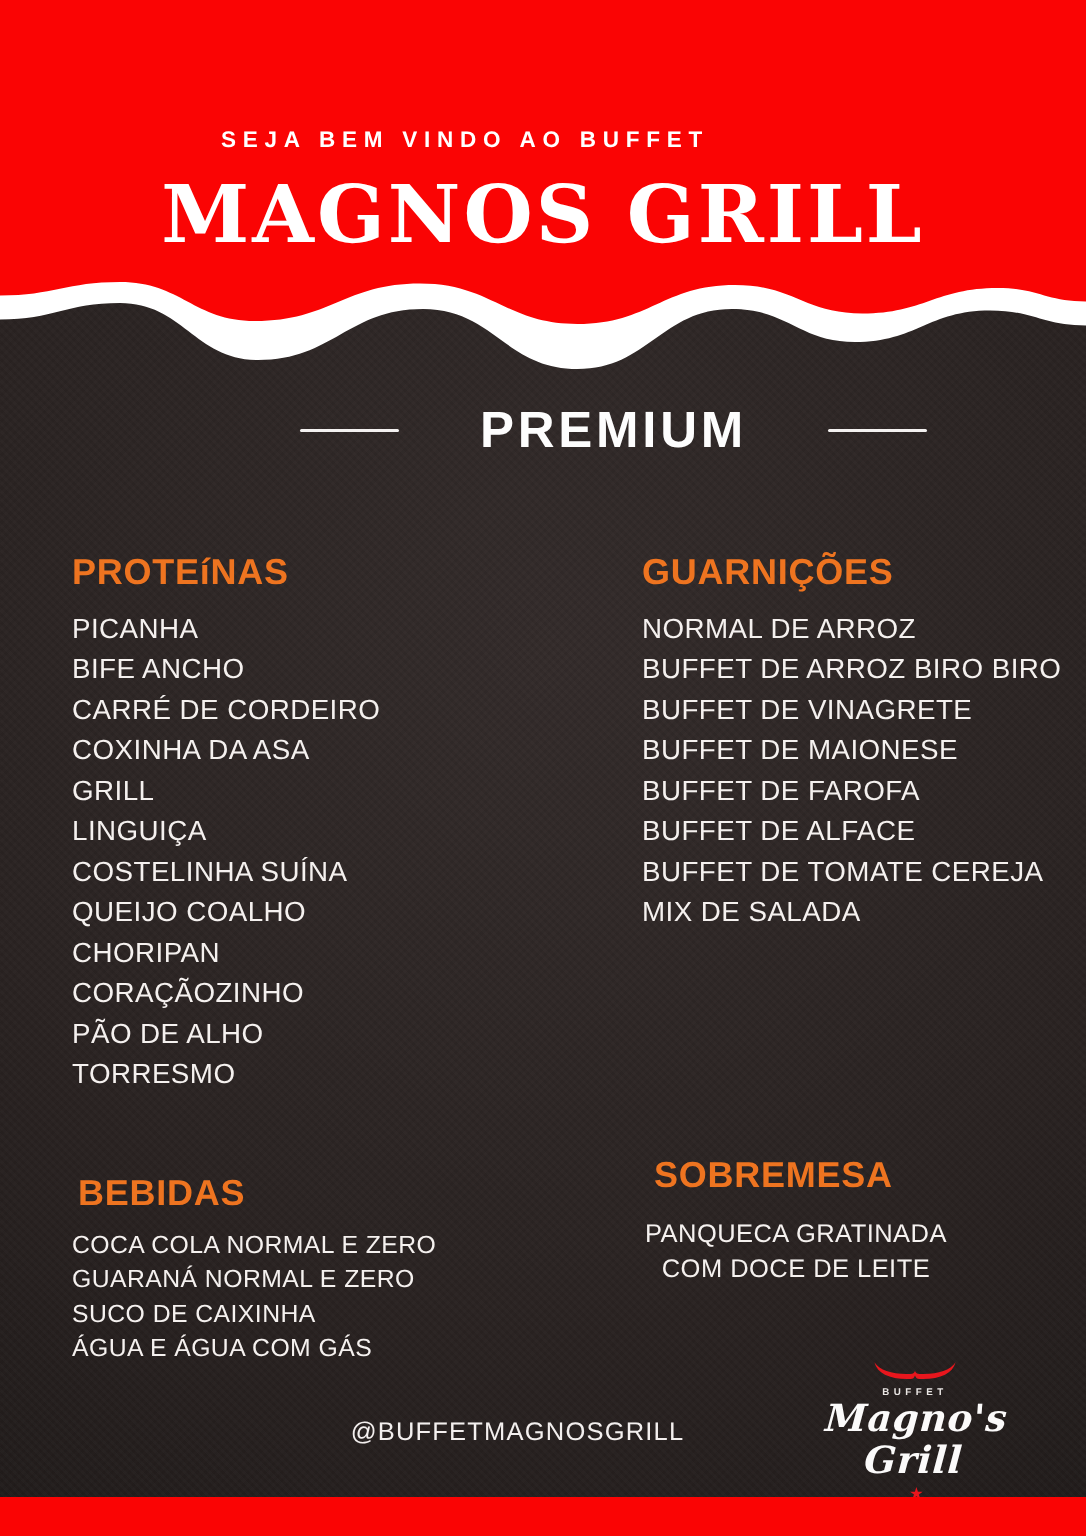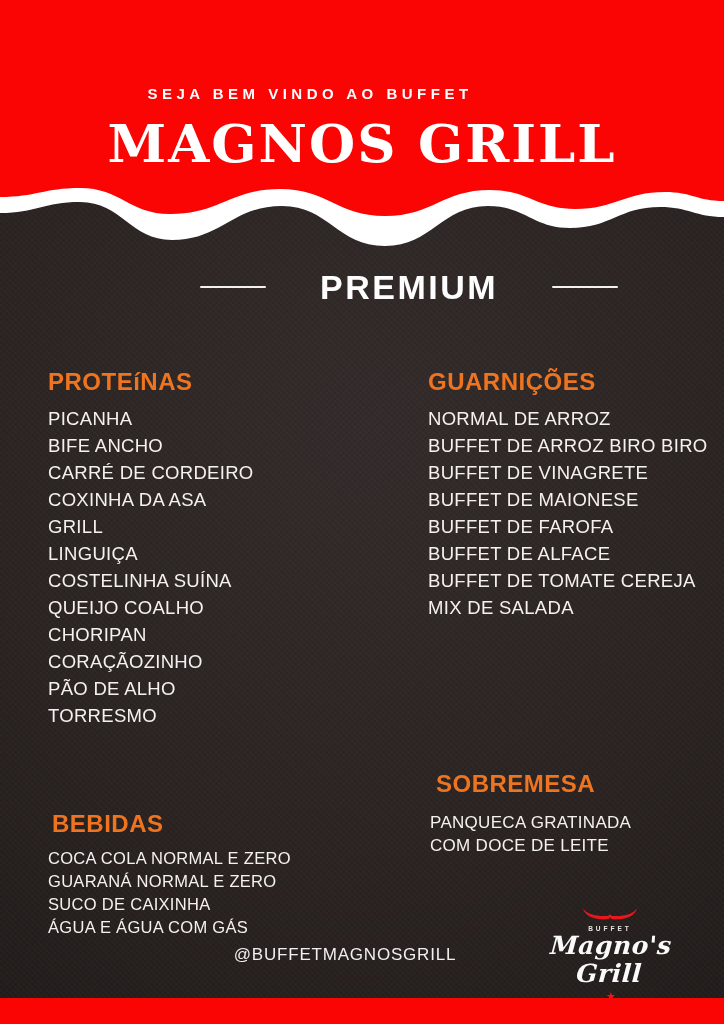--- a/index.html
+++ b/index.html
@@ -37,27 +37,27 @@
   .section-title{
     color:#ee7420;font-size:24px;font-weight:700;letter-spacing:0.5px;line-height:24px;margin:0;
   }
   ul.items{list-style:none;margin:11px 0 0 0;padding:0;}
   ul.items li{
     color:#f5f1ef;font-size:18.5px;line-height:27px;letter-spacing:0.3px;font-weight:400;
     white-space:nowrap;
   }
   .sec-proteinas{left:48px;top:370px;}
   .sec-guarnicoes{left:428px;top:370px;}
-  .sec-bebidas{left:48px;top:812px;}
+  .sec-bebidas{left:48px;top:784px;}
   .sec-bebidas .section-title{margin-left:4px;}
   .sec-bebidas ul.items{}
   .sec-bebidas ul.items li{font-size:16.5px;line-height:23px;}
   .sec-sobremesa{left:430px;top:772px;}
   .sec-sobremesa .section-title{margin-left:6px;}
-  .sec-sobremesa ul.items{margin-top:15px;}
+  .sec-sobremesa ul.items{margin-top:15px;text-align:center;}
   .sec-sobremesa ul.items li{font-size:17px;line-height:23px;}
   .footer-handle{
     position:absolute;left:163px;top:944px;width:364px;text-align:center;z-index:2;
     color:#f3efee;font-size:17px;letter-spacing:0.8px;line-height:22px;
   }
   .logo{position:absolute;left:535px;top:906px;width:150px;text-align:center;z-index:2;}
   .logo-horns{display:block;margin:0 auto;width:58px;height:18px;}
   .logo-buffet{
     display:block;color:#e9e5e3;font-size:6.5px;letter-spacing:3px;font-weight:700;margin-top:1px;
   }

